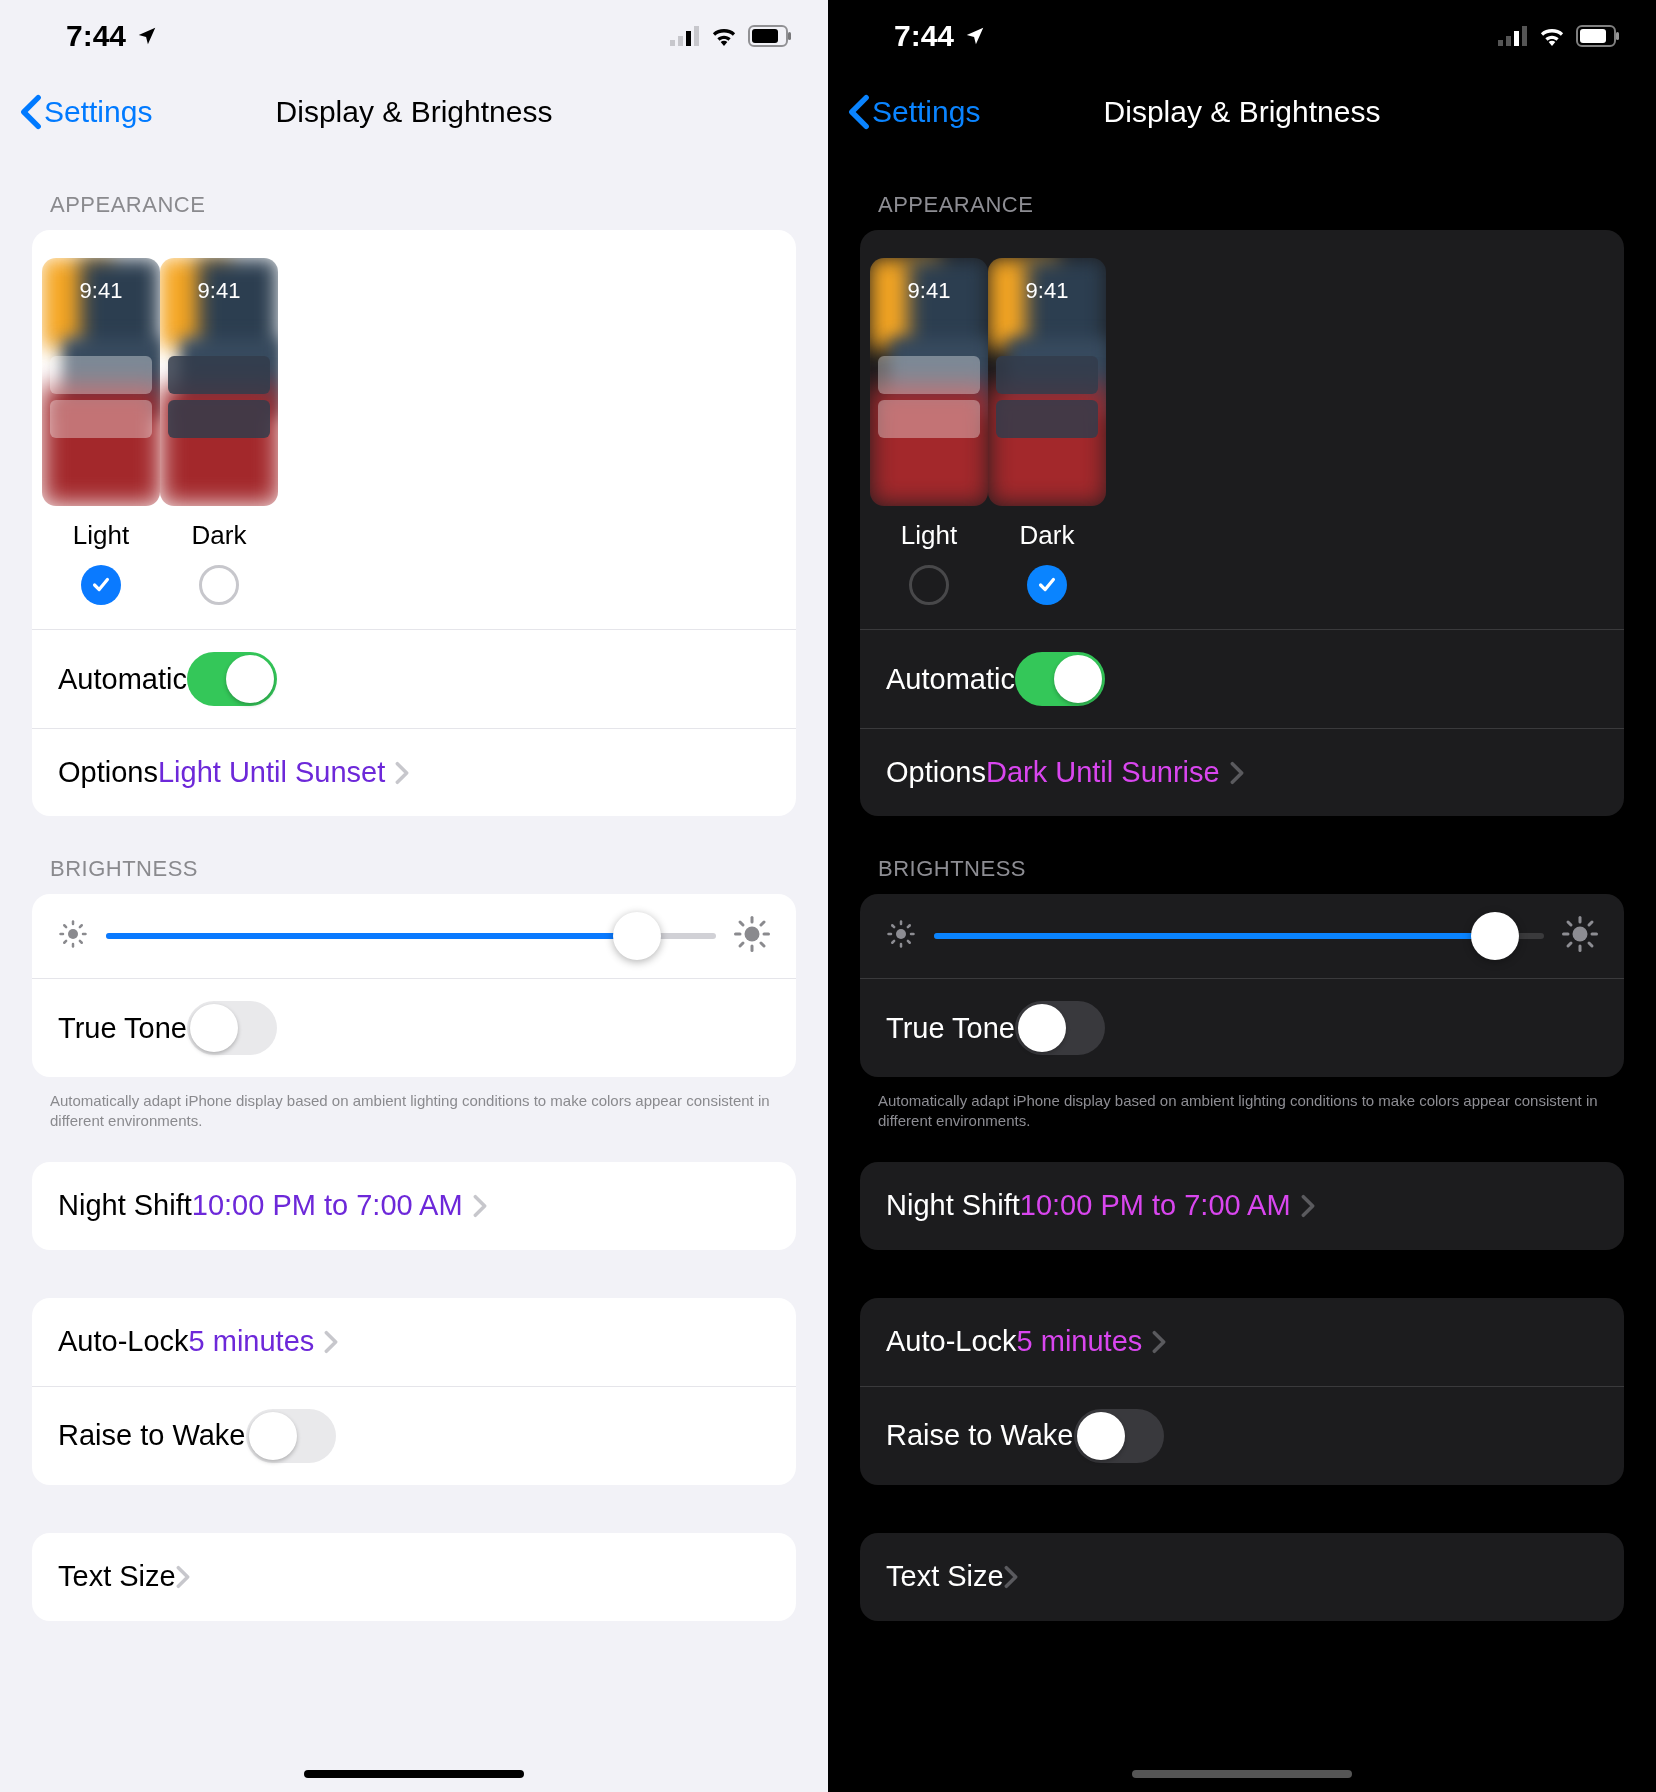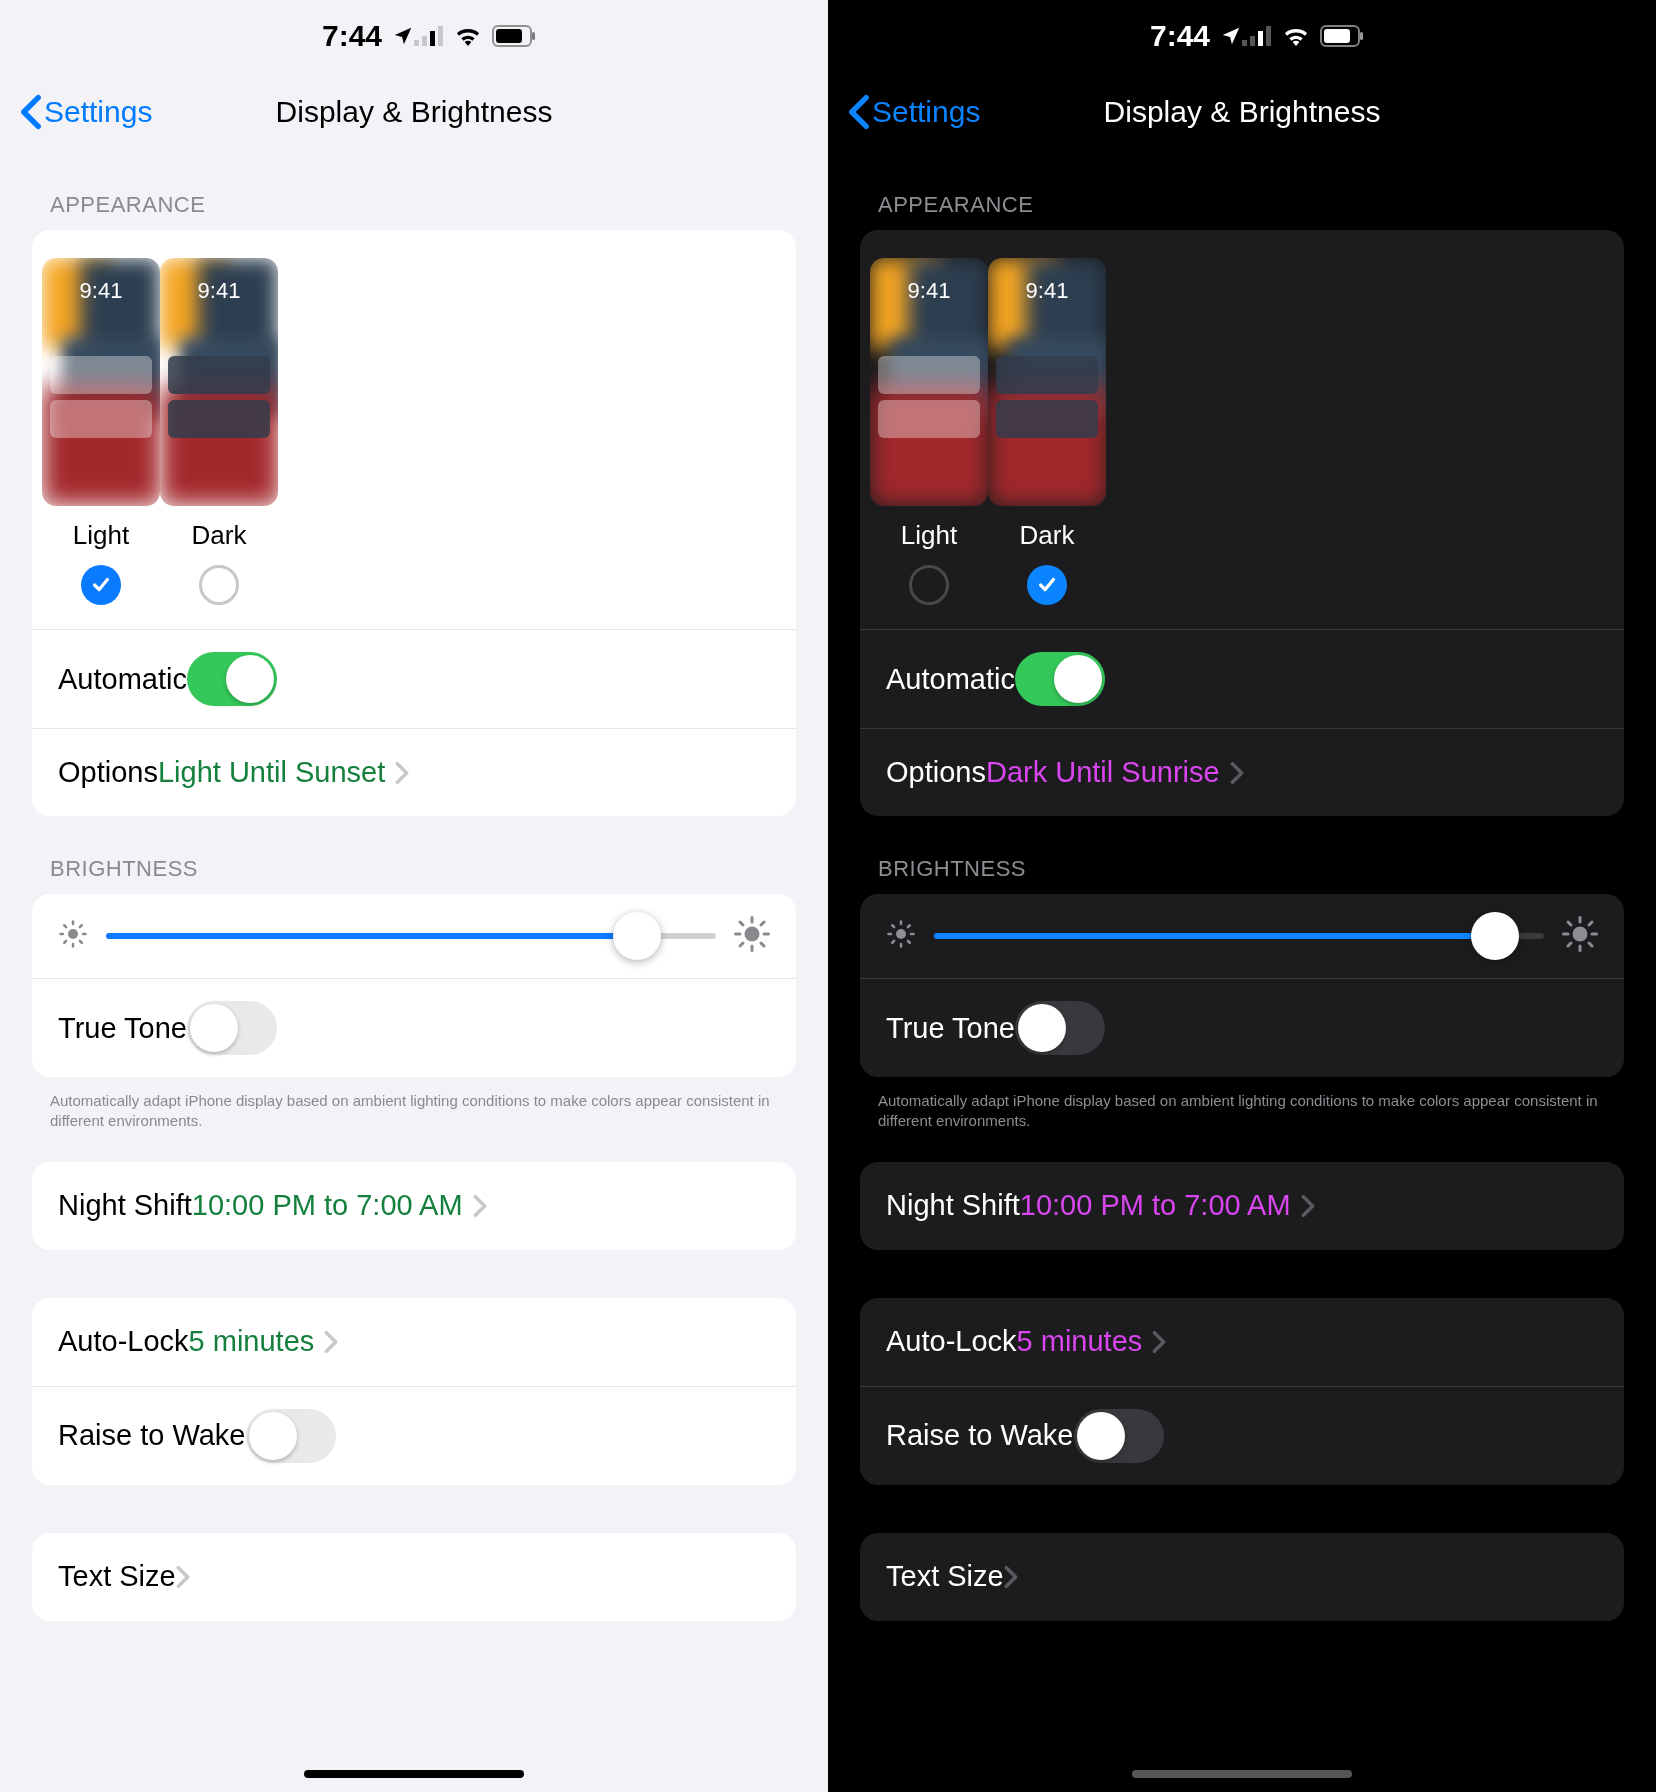--- a/index.html
+++ b/index.html
@@ -3,21 +3,21 @@
 <meta charset="utf-8">
 <style>
   * { box-sizing: border-box; margin: 0; padding: 0; font-family: -apple-system, 'SF Pro Text', 'Helvetica Neue', Arial, sans-serif; }
   html, body { width: 1656px; height: 1792px; }
   body { display: flex; }
   .pane { width: 828px; height: 1792px; overflow: hidden; position: relative; }
   .light { background: #f2f2f7; color: #000; }
   .dark  { background: #000;    color: #fff; }
 
   
-  .statusbar { height: 72px; display: flex; align-items: center; justify-content: center; padding: 0 36px 0 54px; font-size: 30px; font-weight: 600; margin-left: 12px; }
+  .statusbar { height: 72px; display: flex; align-items: center; justify-content: space-between; padding: 0 36px 0 54px; font-size: 30px; font-weight: 600; margin-left: 12px; }
   .sb-left { display: flex; align-items: center; gap: 10px; }
   .sb-right { display: flex; align-items: center; gap: 10px; }
   .sb-icon svg { display:block; }
 
   
   .navbar { height: 80px; position: relative; display:flex; align-items:center;padding-left:48px; }
   .back { position:absolute; left:20px; display:flex; align-items:center; font-size:30px; gap:2px;}
   .light .back { color:#007aff; }
   .dark  .back { color:#0a84ff; }
   .nav-title { position:absolute; left:50%; transform:translateX(-50%); font-size:30px; font-weight:400; }
@@ -27,21 +27,21 @@
   .light .section-header { color:#8a8a8e; }
   .dark  .section-header { color:#8d8d93; }
   .group { margin: 0 32px; border-radius:18px; overflow:hidden; }
   .light .group { background:#fff; }
   .dark  .group { background:#1c1c1e; }
   .row { display:flex; align-items:center; padding: 22px 26px; min-height:88px; }
   .light .sep { border-top:1px solid #e5e5ea; }
   .dark  .sep { border-top:1px solid #3a3a3c; }
   .row-label { font-size:29px; }
   .row-value { font-size:29px; display:flex; align-items:center; gap:10px; }
-  .light .row-value { color:#15803d; }
+  .light .row-value { color:#6d28d9; }
   .dark  .row-value { color:#d946ef; }
   .chevron svg { display:block; }
   .light .chevron { color:#c7c7cc; }
   .dark  .chevron { color:#5a5a5e; }
 
   
   .footer-note { font-size:15px; line-height:1.35; padding: 14px 50px 0; }
   .light .footer-note { color:#8a8a8e; }
   .dark  .footer-note { color:#8d8d93; }
 

